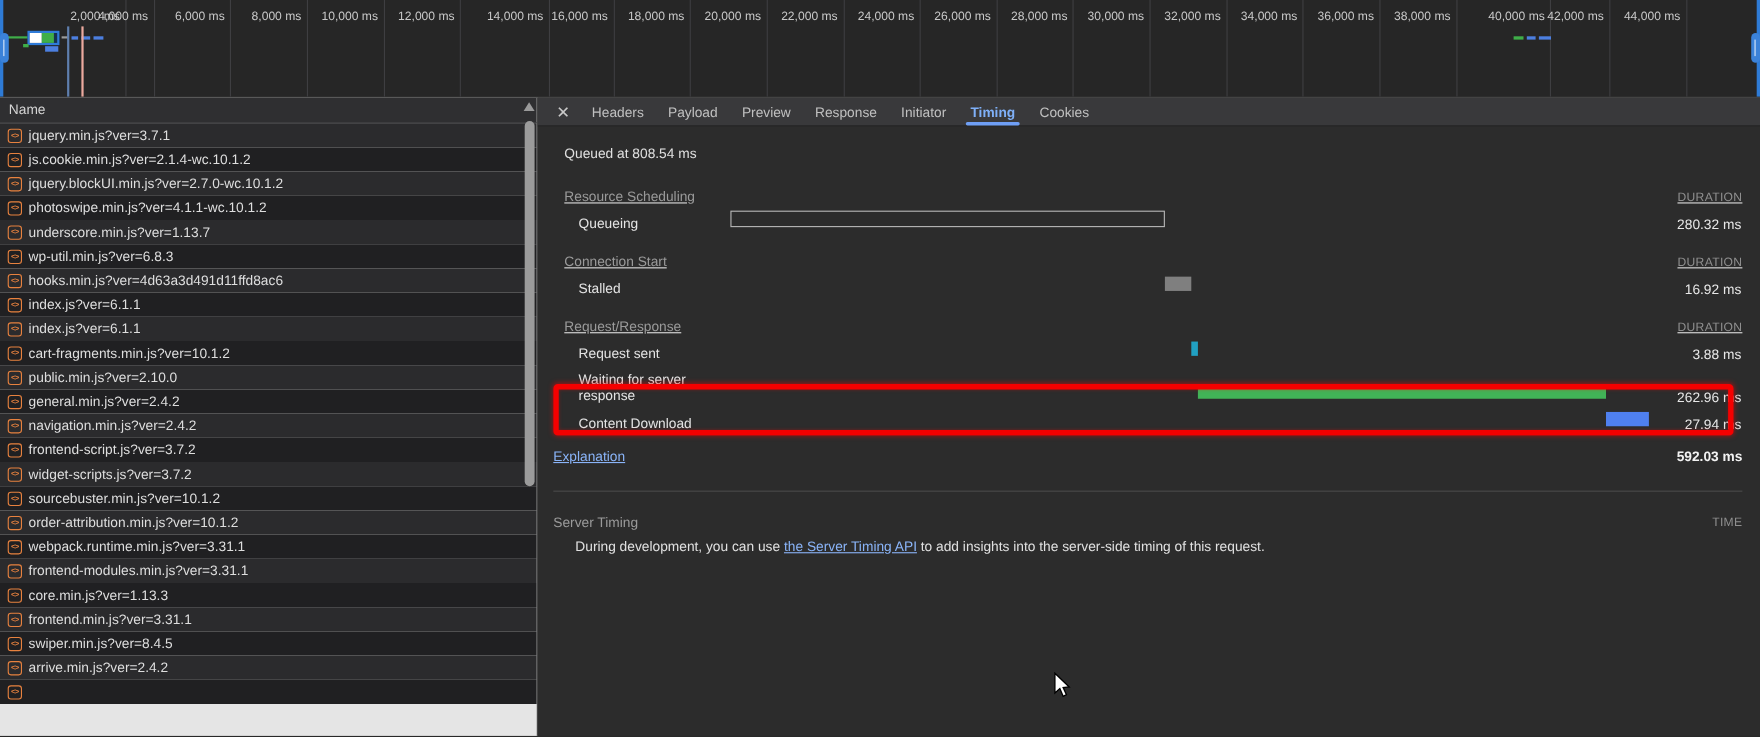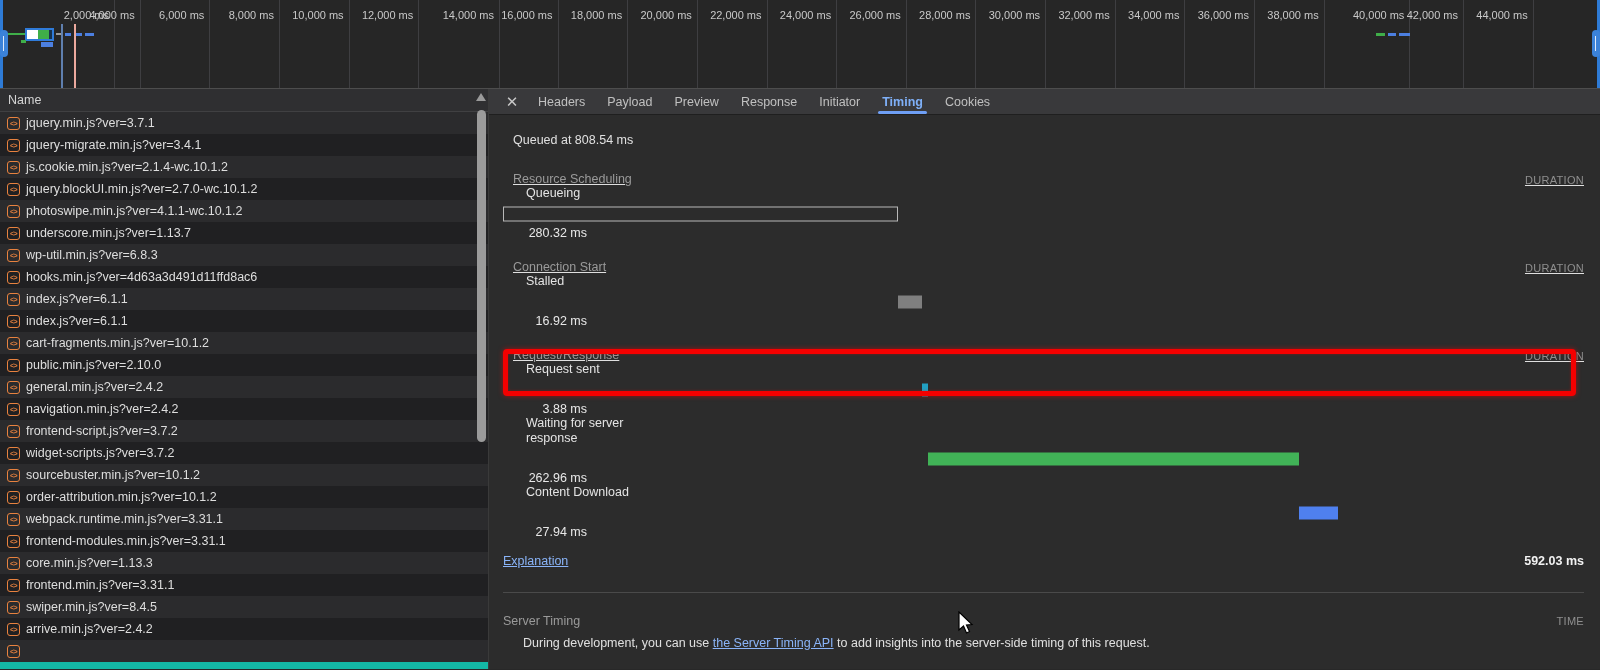--- a/index.html
+++ b/index.html
@@ -25,21 +25,21 @@
   .vline-load { background:#eba99e; }
   .ov-handle-bar { position:absolute; top:0; width:3px; height:100%; background:#2e7bd6; }
   .ov-grip { position:absolute; top:30px; width:8px; height:27px; background:#3b82d9;
     border-radius:4px; }
   .ov-grip::after { content:""; position:absolute; left:3px; top:6px; width:1px; height:15px; background:#dce9fb; }
 
   
   .main { display:flex; width:1600px; height:580px; }
 
   
-  .left-pane { position:relative; width:489px; height:100%; background:#14b8a6;
+  .left-pane { position:relative; width:489px; height:100%; background:#e5e5e5;
     border-right:1px solid #3a3a3a; overflow:hidden; }
   .name-header { height:23px; background:#2f2f31; border-bottom:1px solid #404042;
     color:#d4d4d4; font-size:12.5px; display:flex; align-items:center; padding-left:8px; }
   .file-row { height:22px; display:flex; align-items:center; padding-left:7px;
     font-size:12.5px; color:#dedede; white-space:nowrap; }
   .file-row:nth-child(odd) { background:#2b2b2d; }
   .file-row:nth-child(even) { background:#202022; }
   .js-icon { display:inline-flex; align-items:center; justify-content:center;
     width:13px; height:13px; min-width:13px; border:1.5px solid #e8823f; border-radius:3px;
     color:#e8823f; font-size:7px; font-weight:bold; margin-right:6px; letter-spacing:-.5px; }
@@ -60,21 +60,21 @@
   .tab.active { color:#7fb0f8; font-weight:bold; }
   .tab.active::after { content:""; position:absolute; left:7px; right:7px; bottom:0;
     height:3px; border-radius:2px; background:#6f9ff5; }
 
   .detail { padding:13px 16px 0 14px; color:#e0e0e0; font-size:12.5px; }
   .d-line { padding-left:10px; height:24px; display:flex; align-items:center; }
   .t-section { margin-top:13px; }
   .t-header { display:flex; align-items:flex-end; height:21px;text-decoration:underline; }
   .t-header .t-title { flex:1; padding-left:10px; color:#9a9a9a; }
   .t-col-head { width:84px; text-align:right; color:#8f8f8f; font-size:11px; letter-spacing:.3px; }
-  .t-row { display:flex; align-items:flex-start; min-height:25px;flex-direction:column; }
+  .t-row { display:flex; align-items:flex-end; min-height:25px; }
   .t-label { width:161px; padding-left:23px; line-height:15px; color:#e4e4e4; }
   .t-bar-area { position:relative; width:835px; height:100%; min-height:25px; }
   .t-bar { position:absolute; top:50%; transform:translateY(-50%); height:13px; }
   .t-bar.outline { height:15px; background:transparent; border:1px solid #b8b8b8; }
   .t-value { width:84px; text-align:right; color:#e8e8e8; }
   .row-tall { min-height:39px; }
   .explain-row { display:flex; align-items:center; margin-top:10px; height:24px; }
   .explain-row .link-wrap { flex:1; }
   a.dt-link { color:#8ab4f8; text-decoration:underline; cursor:pointer; }
   .total-value { width:84px; text-align:right; font-weight:bold; color:#f2f2f2; }
@@ -215,24 +215,20 @@
 
   <div class="left-pane">
     <div class="name-header">Name</div>
     <div id="file-rows">
         <div class="file-row">
           <span class="js-icon">&lt;&gt;</span>
           <span>jquery.min.js?ver=3.7.1</span>
         </div>
         <div class="file-row">
           <span class="js-icon">&lt;&gt;</span>
-          <span>jquery-migrate.min.js?ver=3.4.1</span>
-        </div>
-        <div class="file-row">
-          <span class="js-icon">&lt;&gt;</span>
           <span>js.cookie.min.js?ver=2.1.4-wc.10.1.2</span>
         </div>
         <div class="file-row">
           <span class="js-icon">&lt;&gt;</span>
           <span>jquery.blockUI.min.js?ver=2.7.0-wc.10.1.2</span>
         </div>
         <div class="file-row">
           <span class="js-icon">&lt;&gt;</span>
           <span>photoswipe.min.js?ver=4.1.1-wc.10.1.2</span>
         </div>

